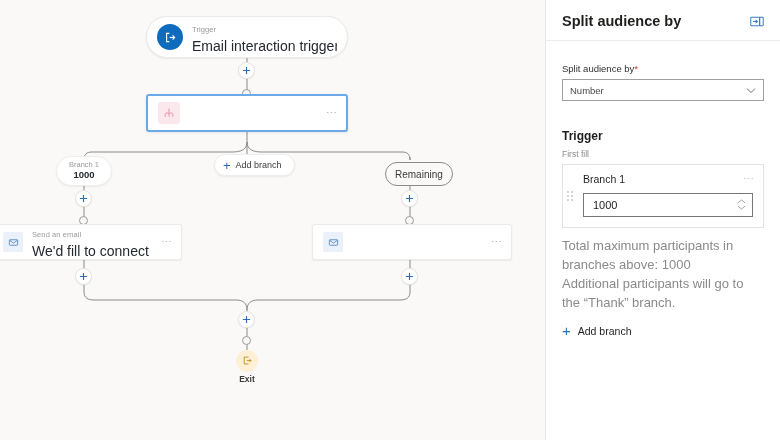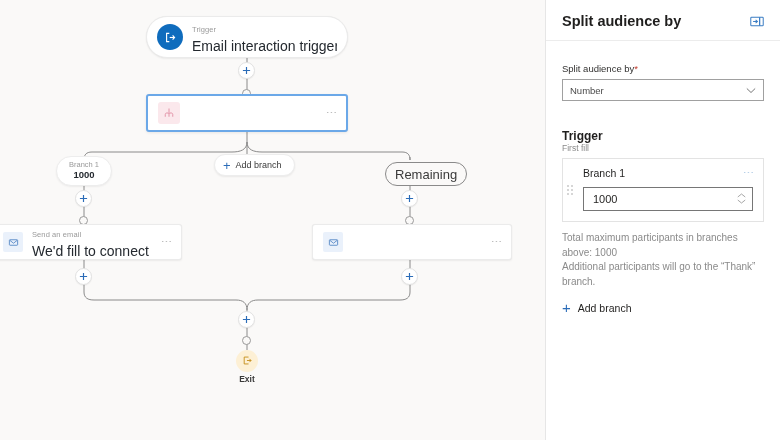--- a/index.html
+++ b/index.html
@@ -125,21 +125,21 @@
   .branch-pill .bp-name { font-size: 7.5px; color: #9a9a9a; }
   .branch-pill .bp-val { font-size: 9.5px; color: #24292f; font-weight: 700; }
 
   .remaining-pill {
     position: absolute;
     border: 1px solid #8a8a8a;
     border-radius: 12px;
     background: #faf9f8;
     height: 24px; padding: 0 9px;
     display: flex; align-items: center; justify-content: center;
-    font-size: 13px; color: #3a3a3a;
+    font-size: 10px; color: #3a3a3a;
   }
 
   .addbranch-pill {
     position: absolute;
     background: #ffffff;
     border: 1px solid #ededed;
     border-radius: 14px;
     box-shadow: 0 1px 2px rgba(0,0,0,0.07);
     height: 22px; padding: 0 12px 0 8px;
     display: flex; align-items: center; gap: 5px;
@@ -187,21 +187,21 @@
   .select-box {
     height: 22px; border: 1px solid #a0a0a0; background: #fff;
     display: flex; align-items: center; padding: 0 7px;
     font-size: 9.5px; color: #4a4a4a;
   }
   .select-box .chev { margin-left: auto; color: #6a6a6a; display:flex; }
 
   .section-title {
     font-size: 12px; color: #201f1e; font-weight: 600; margin-top: 28px;
   }
-  .subtle-label { font-size: 8.5px; color: #8a8a8a; margin-bottom: 5px; }
+  .subtle-label { font-size: 8.5px; color: #8a8a8a; margin-top: 6px; margin-bottom: 5px; }
 
   .branch-card {
     border: 1px solid #e3e3e3;
     background: #fff;
     padding: 8px 10px 10px 10px;
     position: relative;
   }
   .branch-card-head {
     display: flex; align-items: center;
   }
@@ -226,21 +226,21 @@
     font-size: 11px; color: #201f1e;
   }
   .spinners {
     margin-left: auto; display: flex; flex-direction: column;
     align-items: center; justify-content: center; color: #8a8a8a;
     line-height: 6px;
   }
   .spinners span { font-size: 8px; display:block; }
 
   .help-text {
-    font-size: 10px; color: #8a8a8a; margin-top: 9px; line-height: 1.45;
+    font-size: 13px; color: #8a8a8a; margin-top: 9px; line-height: 1.45;
   }
   .panel-add-branch {
     margin-top: 11px;
     display: flex; align-items: center; gap: 7px;
     font-size: 10.5px; color: #201f1e;
   }
   .panel-add-branch .pab-plus { color: #2b6cb8; font-size: 15px; line-height: 1; }
 </style>
 </head>
 <body>

